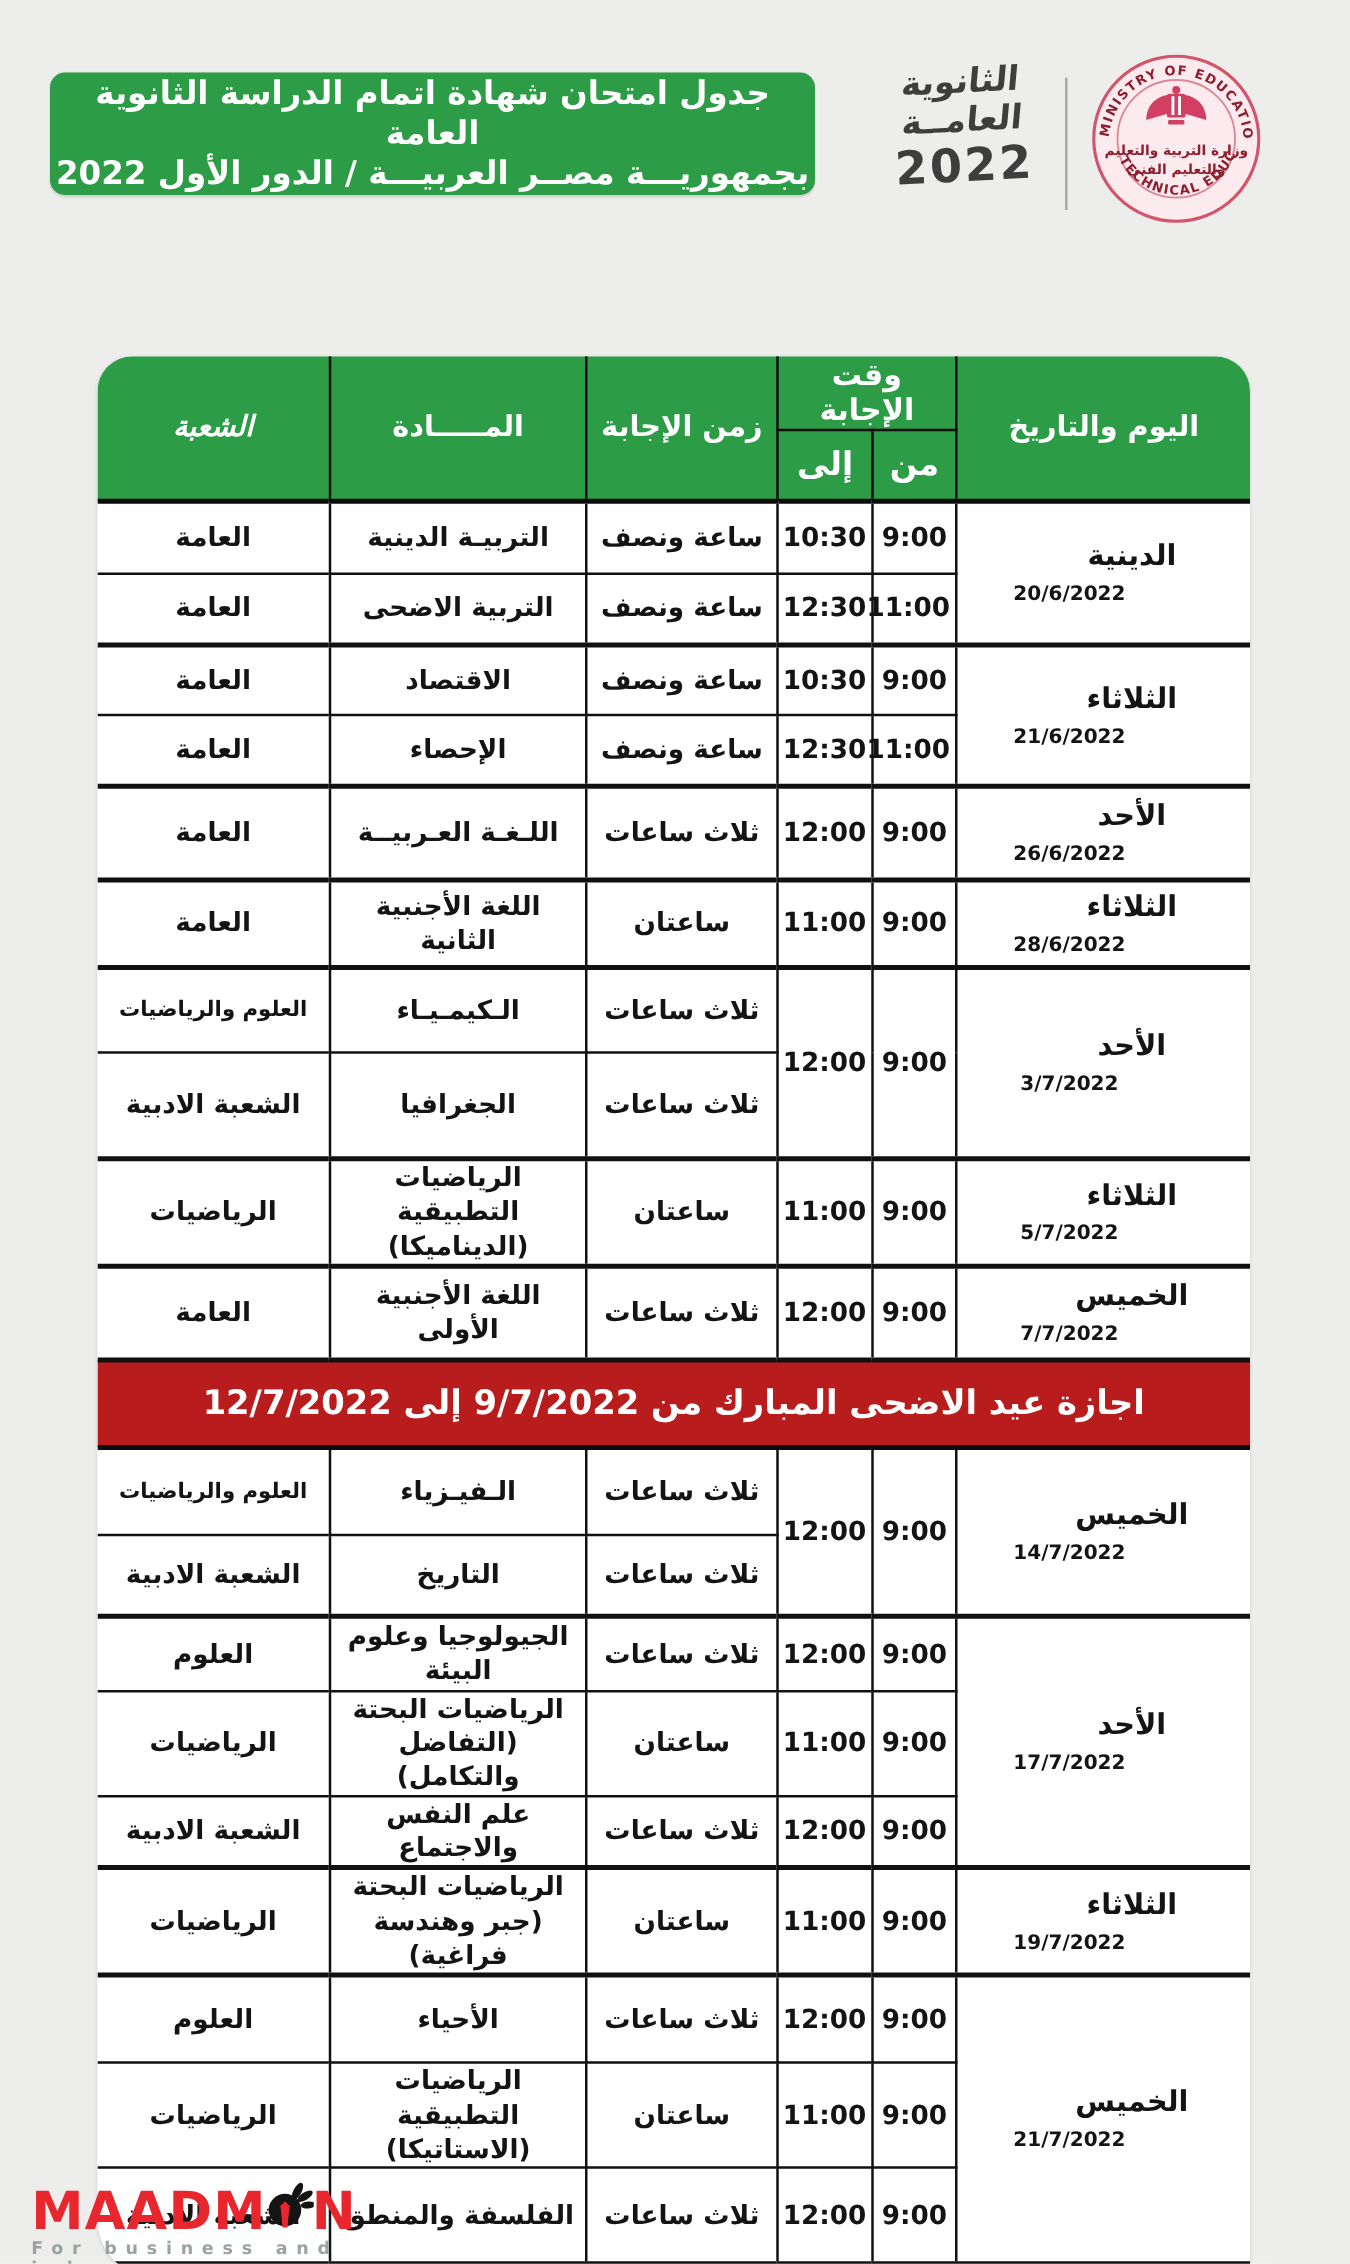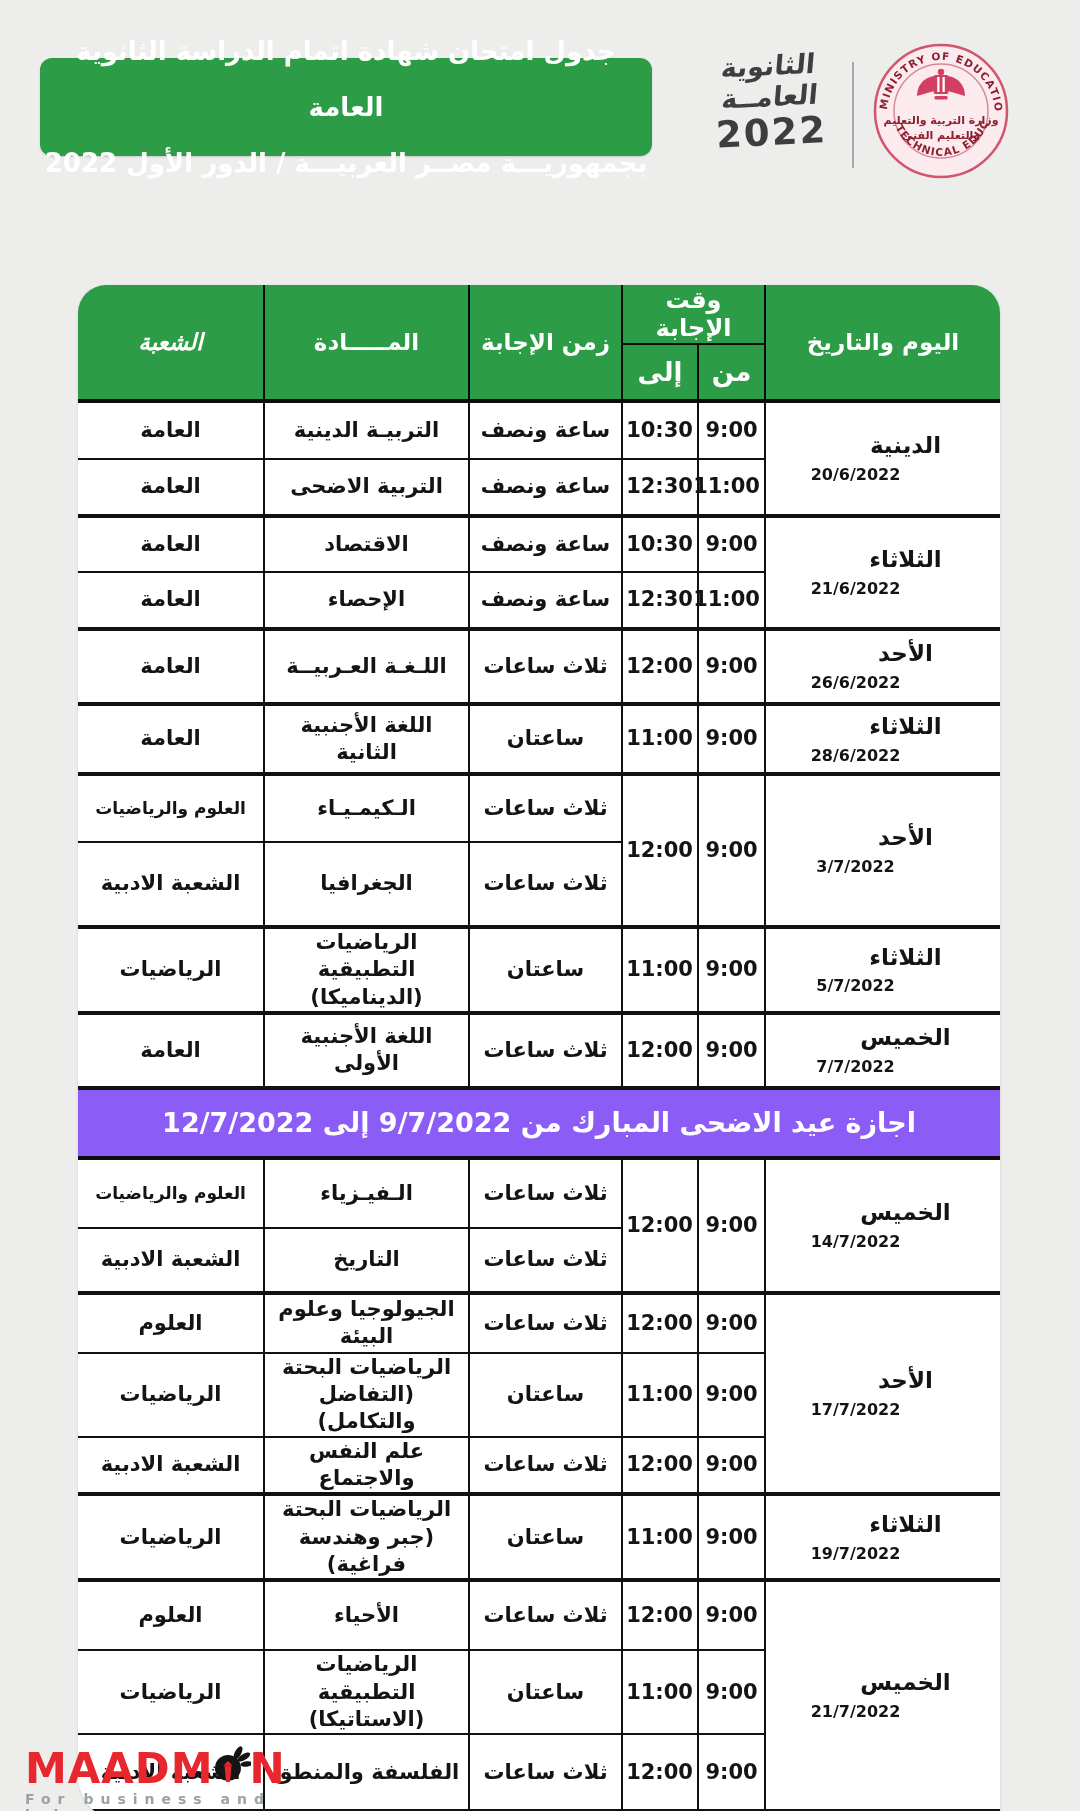--- a/index.html
+++ b/index.html
@@ -6,21 +6,21 @@
   body{
     width:1080px;height:1811px;
     background:#edeeec;
     font-family:"DejaVu Sans",sans-serif;
     position:relative;overflow:hidden;
   }
   
   .title-banner{
     position:absolute;left:40px;top:58px;width:612px;height:98px;
     background:#2d9c46;border-radius:12px;
-    color:#ffffff;font-weight:bold;font-size:26px;line-height:56px;
+    color:#ffffff;font-weight:bold;font-size:26px;line-height:32px;
     display:flex;flex-direction:column;justify-content:center;
     text-align:center;direction:rtl;
     box-shadow:0 1px 2px rgba(0,0,0,.15);
   }
   .thanaweya-logo{
     position:absolute;left:700px;top:50px;width:140px;
     text-align:center;color:#3e3e3e;direction:rtl;
     transform:rotate(-3deg);
   }
   .thanaweya-logo .tl{font-size:27px;font-weight:bold;line-height:31px;transform:skewX(-8deg);}
@@ -62,21 +62,21 @@
   }
   tr.group-end td{border-bottom-width:4px;}
   td.bb-thick{border-bottom-width:4px;}
   td.col-date{border-right:none;}
   td.col-branch{border-left:none;}
   td.col-branch.small{font-size:17px;}
   td.col-from,td.col-to{font-weight:600;font-size:21px;white-space:nowrap;}
   td.col-date .day{font-size:23px;font-weight:bold;padding-left:45px;}
   td.col-date .gdate{font-size:16px;font-weight:600;direction:ltr;padding-right:55px;margin-top:4px;}
   td.holiday{
-    background:#8b5cf6;color:#ffffff;
+    background:#b91c1c;color:#ffffff;
     font-size:27px;font-weight:bold;
     border-left:none;border-right:none;
     border-top:4px solid #0c0c0c;border-bottom:4px solid #0c0c0c;
   }
   
   .maadman{position:absolute;left:25px;top:1744px;width:300px;}
   .m-word{display:flex;align-items:flex-start;}
   .m-red{
     color:#e8262d;font-weight:bold;font-size:42px;letter-spacing:1px;
     font-family:"DejaVu Sans",sans-serif;

